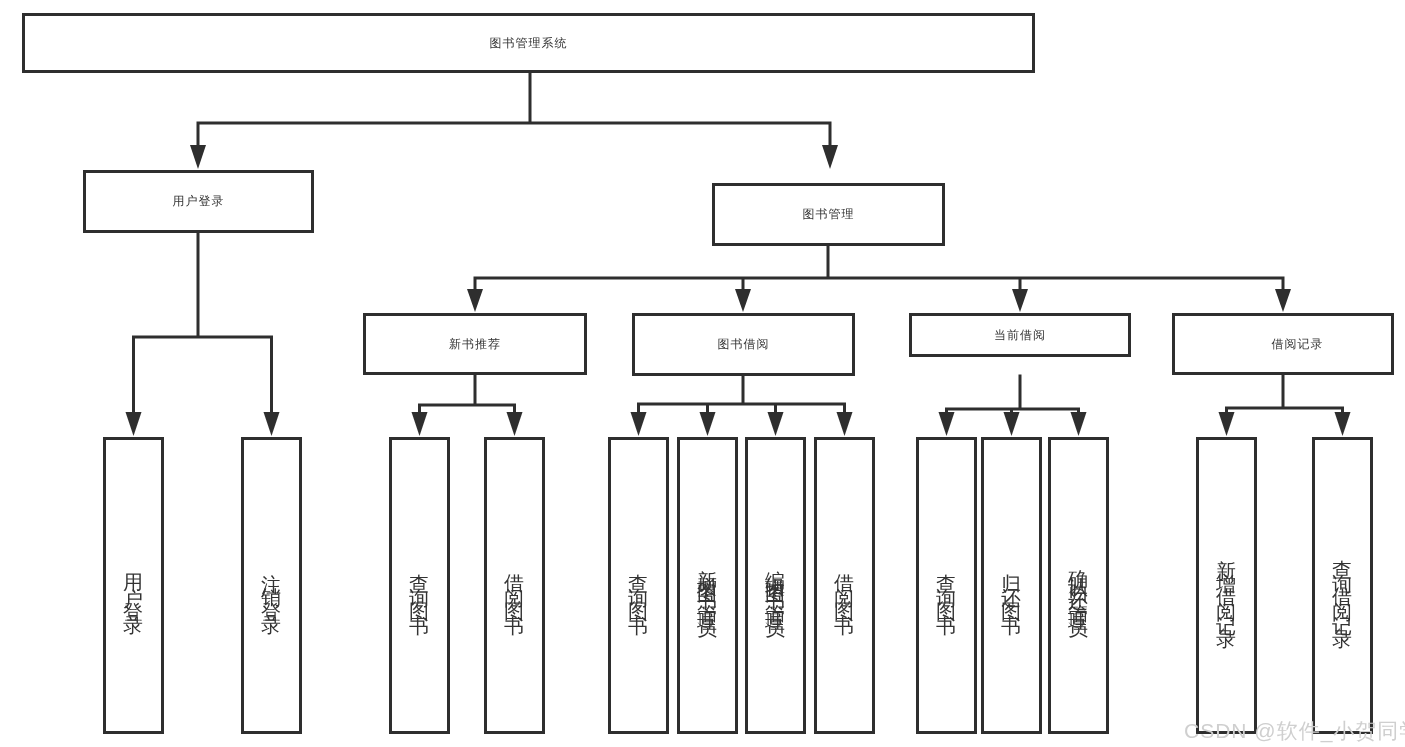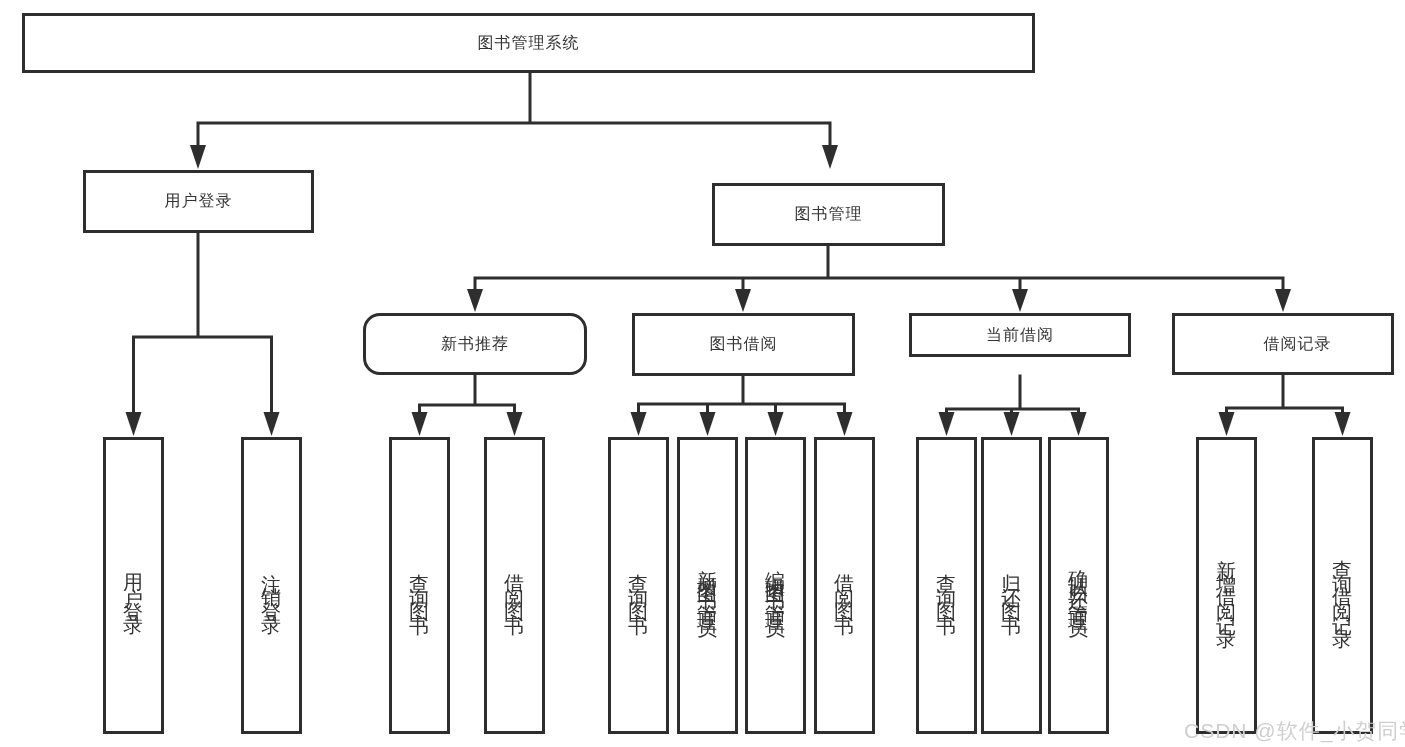--- a/index.html
+++ b/index.html
@@ -7,21 +7,21 @@
     position:relative; width:1405px; height:747px; background:#ffffff;
     font-family:"Liberation Sans", sans-serif; overflow:hidden;
   }
   svg.connectors { position:absolute; left:0; top:0; z-index:1; }
   .box {
     position:absolute; box-sizing:border-box;
     border:3px solid #2e2e2e; background:#ffffff;
     display:flex; align-items:center; justify-content:center;
     color:#333333; z-index:2;
   }
-  .hlabel { font-size:16px; letter-spacing:1px; white-space:nowrap; }
+  .hlabel { font-size:12px; letter-spacing:1px; white-space:nowrap; }
   .vlabel {
     writing-mode:vertical-rl; text-orientation:mixed;
     font-size:20px; letter-spacing:14px; line-height:1;
   }
   .vlabel.tight { letter-spacing:7px; }
   .watermark {
     position:absolute; left:1184px; top:717px; z-index:3;
     font-size:21px; color:#cfcfcf; white-space:nowrap; letter-spacing:1px;
   }
 </style>
@@ -70,21 +70,21 @@
     <span class="hlabel">图书管理系统</span>
   </div>
 
   <div class="box" style="left:83px; top:170px; width:231px; height:63px;">
     <span class="hlabel">用户登录</span>
   </div>
   <div class="box" style="left:712px; top:170px; width:233px; height:63px;margin-top:13px;">
     <span class="hlabel">图书管理</span>
   </div>
 
-  <div class="box" style="left:363px; top:313px; width:224px; height:62px;border-radius:17px;">
+  <div class="box" style="left:363px; top:313px; width:224px; height:62px;">
     <span class="hlabel">新书推荐</span>
   </div>
   <div class="box" style="left:632px; top:313px; width:223px; height:63px;">
     <span class="hlabel">图书借阅</span>
   </div>
   <div class="box" style="left:909px; top:313px; width:222px; height:44px;">
     <span class="hlabel">当前借阅</span>
   </div>
   <div class="box" style="left:1172px; top:313px; width:222px; height:62px;padding-left:29px;">
     <span class="hlabel">借阅记录</span>

